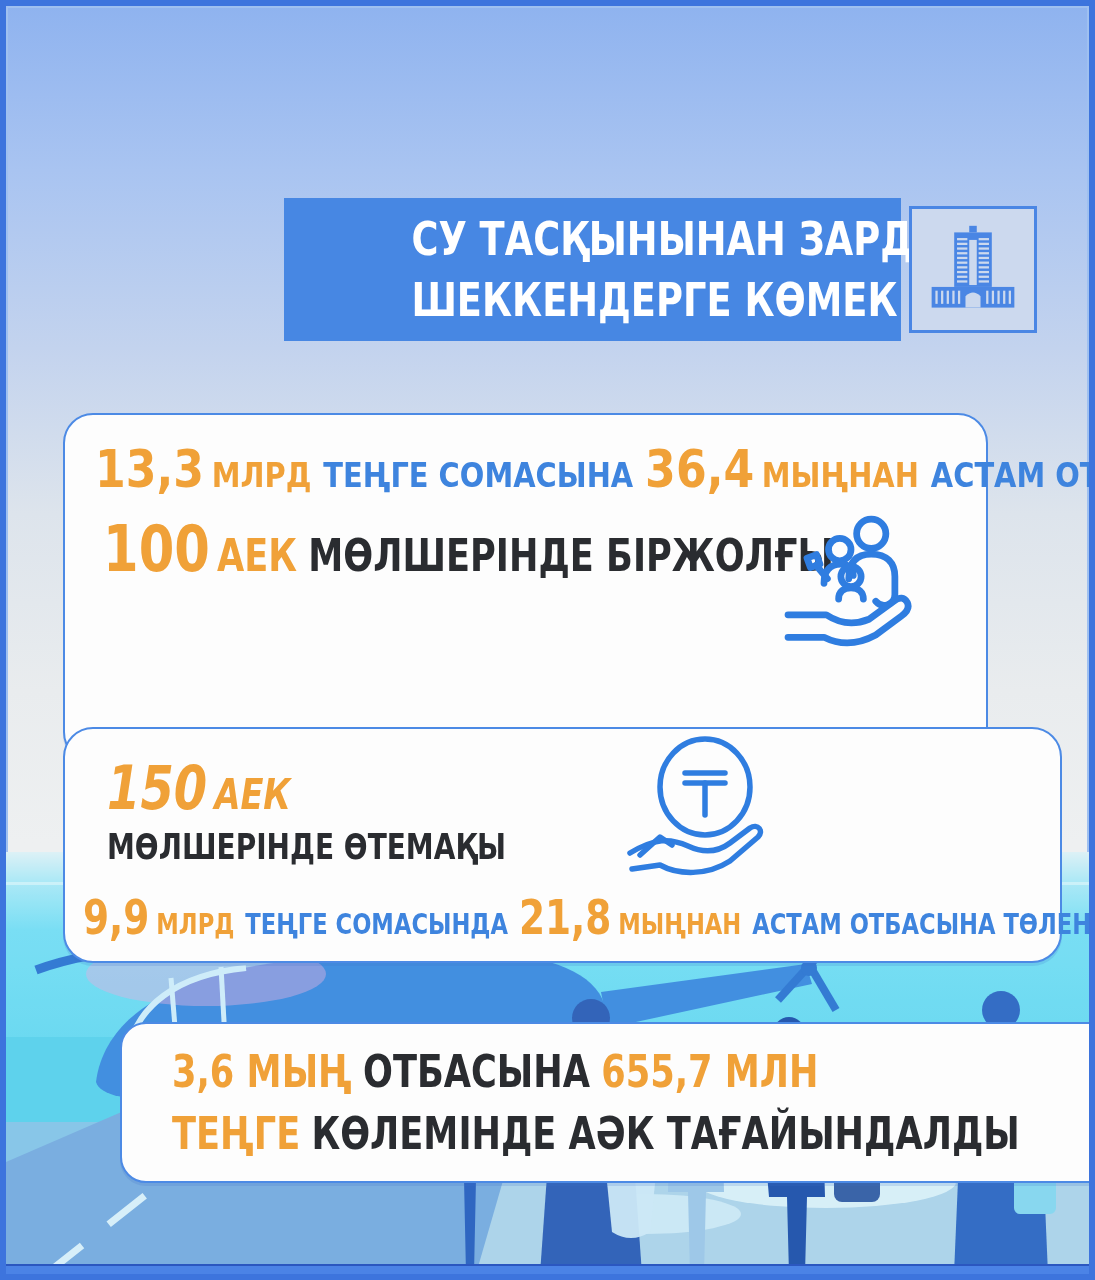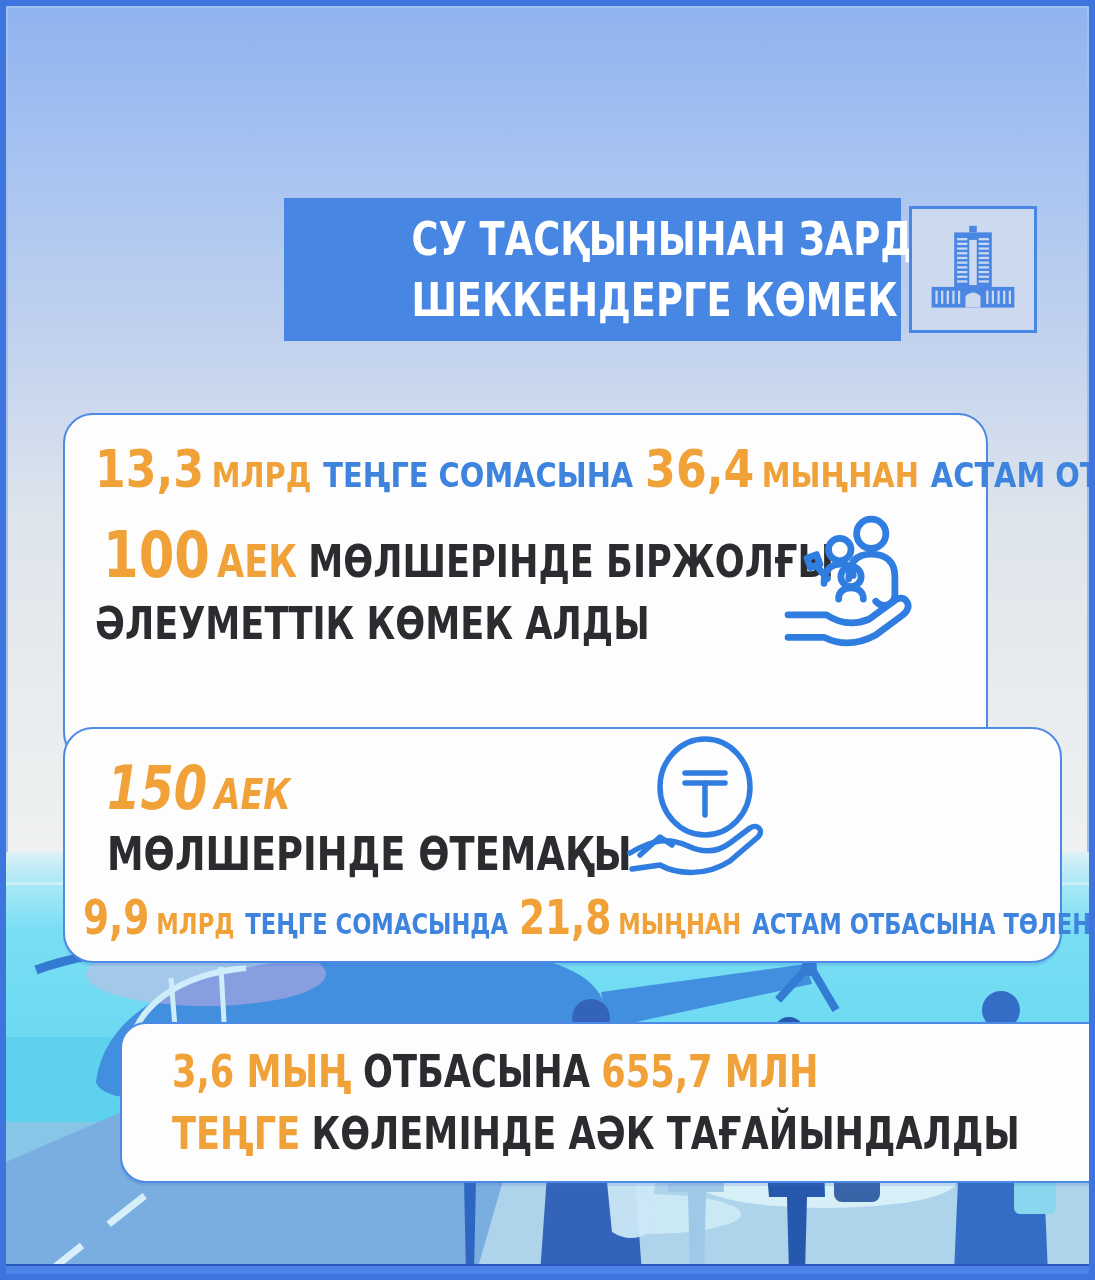--- a/index.html
+++ b/index.html
@@ -48,28 +48,28 @@
   .s78{transform:scaleX(.78);}
   .num-o{color:#f0a138;}
   .w-o{color:#f0a138;}
   .w-b{color:#3e84de;}
   .w-d{color:#2a2c30;}
   .gap{width:14px;flex:none;}
   .gap-s{width:9px;flex:none;}
   
   .c1-l1{font-size:34px;}
   .c1-l1 .big{font-size:52px;}
-  .c1-l2{margin-top:19px;margin-left:8px;font-size:44px;text-align:center;}
+  .c1-l2{margin-top:13px;margin-left:8px;font-size:44px;text-align:center;}
   .c1-l2 .big{font-size:64px;}
   .c1-l3{margin-top:6px;font-size:44px;}
   .card1 .side-icon{position:absolute;right:72px;top:96px;}
   
   .c2-l1 .big{font-size:60px;}
   .c2-l1{font-size:42px;margin-left:20px;margin-top:8px;font-style:italic;}
-  .c2-l2{font-size:46px;margin-left:20px;margin-top:4px;}
+  .c2-l2{font-size:35px;margin-left:20px;margin-top:4px;}
   .c2-l3{position:absolute;left:18px;bottom:16px;font-size:29px;}
   .c2-l3 .big{font-size:48px;}
   .card2 .side-icon{position:absolute;left:545px;top:6px;}
   
   .c3-text{margin-left:26px;}
   .c3-line{font-size:44px;line-height:1.0;}
   .c3-line + .c3-line{margin-top:18px;}
   .icon-svg{display:block;}
 </style>
 </head>
@@ -214,23 +214,20 @@
     </div>
     <div class="row c1-l2">
       <span class="cl s80">
         <span class="big num-o">100</span>
           <span class="gap-s"></span>
         <span class="w-o">АЕК</span>
           <span class="gap"></span>
         <span class="w-d">МӨЛШЕРІНДЕ БІРЖОЛҒЫ</span>
       </span>
     </div>
-    <div class="row c1-l3">
-      <span class="cl s80 w-d">ӘЛЕУМЕТТІК КӨМЕК АЛДЫ</span>
-    </div>
     <div class="side-icon">
       <svg class="icon-svg" width="135" height="140" viewBox="0 0 120 124" fill="none" stroke="#2f7de0" stroke-width="6" stroke-linecap="round" stroke-linejoin="round">
         <circle cx="82" cy="20" r="13"></circle>
         <path d="M62,60 C62,44 70,38 82,38 C96,38 103,46 103,58 L103,74 C103,83 92,87 86,80"></path>
         <circle cx="54" cy="34" r="10"></circle>
         <path d="M40,64 C40,52 46,47 55,47 C62,47 66,51 66,57"></path>
         <path d="M43,60 L33,48"></path>
         <rect x="26" y="40" width="9" height="9" transform="rotate(-20 30 44)"></rect>
         <circle cx="64" cy="58" r="9"></circle>
         <path d="M53,78 C53,71 58,68 64,68 C71,68 75,72 75,78"></path>

